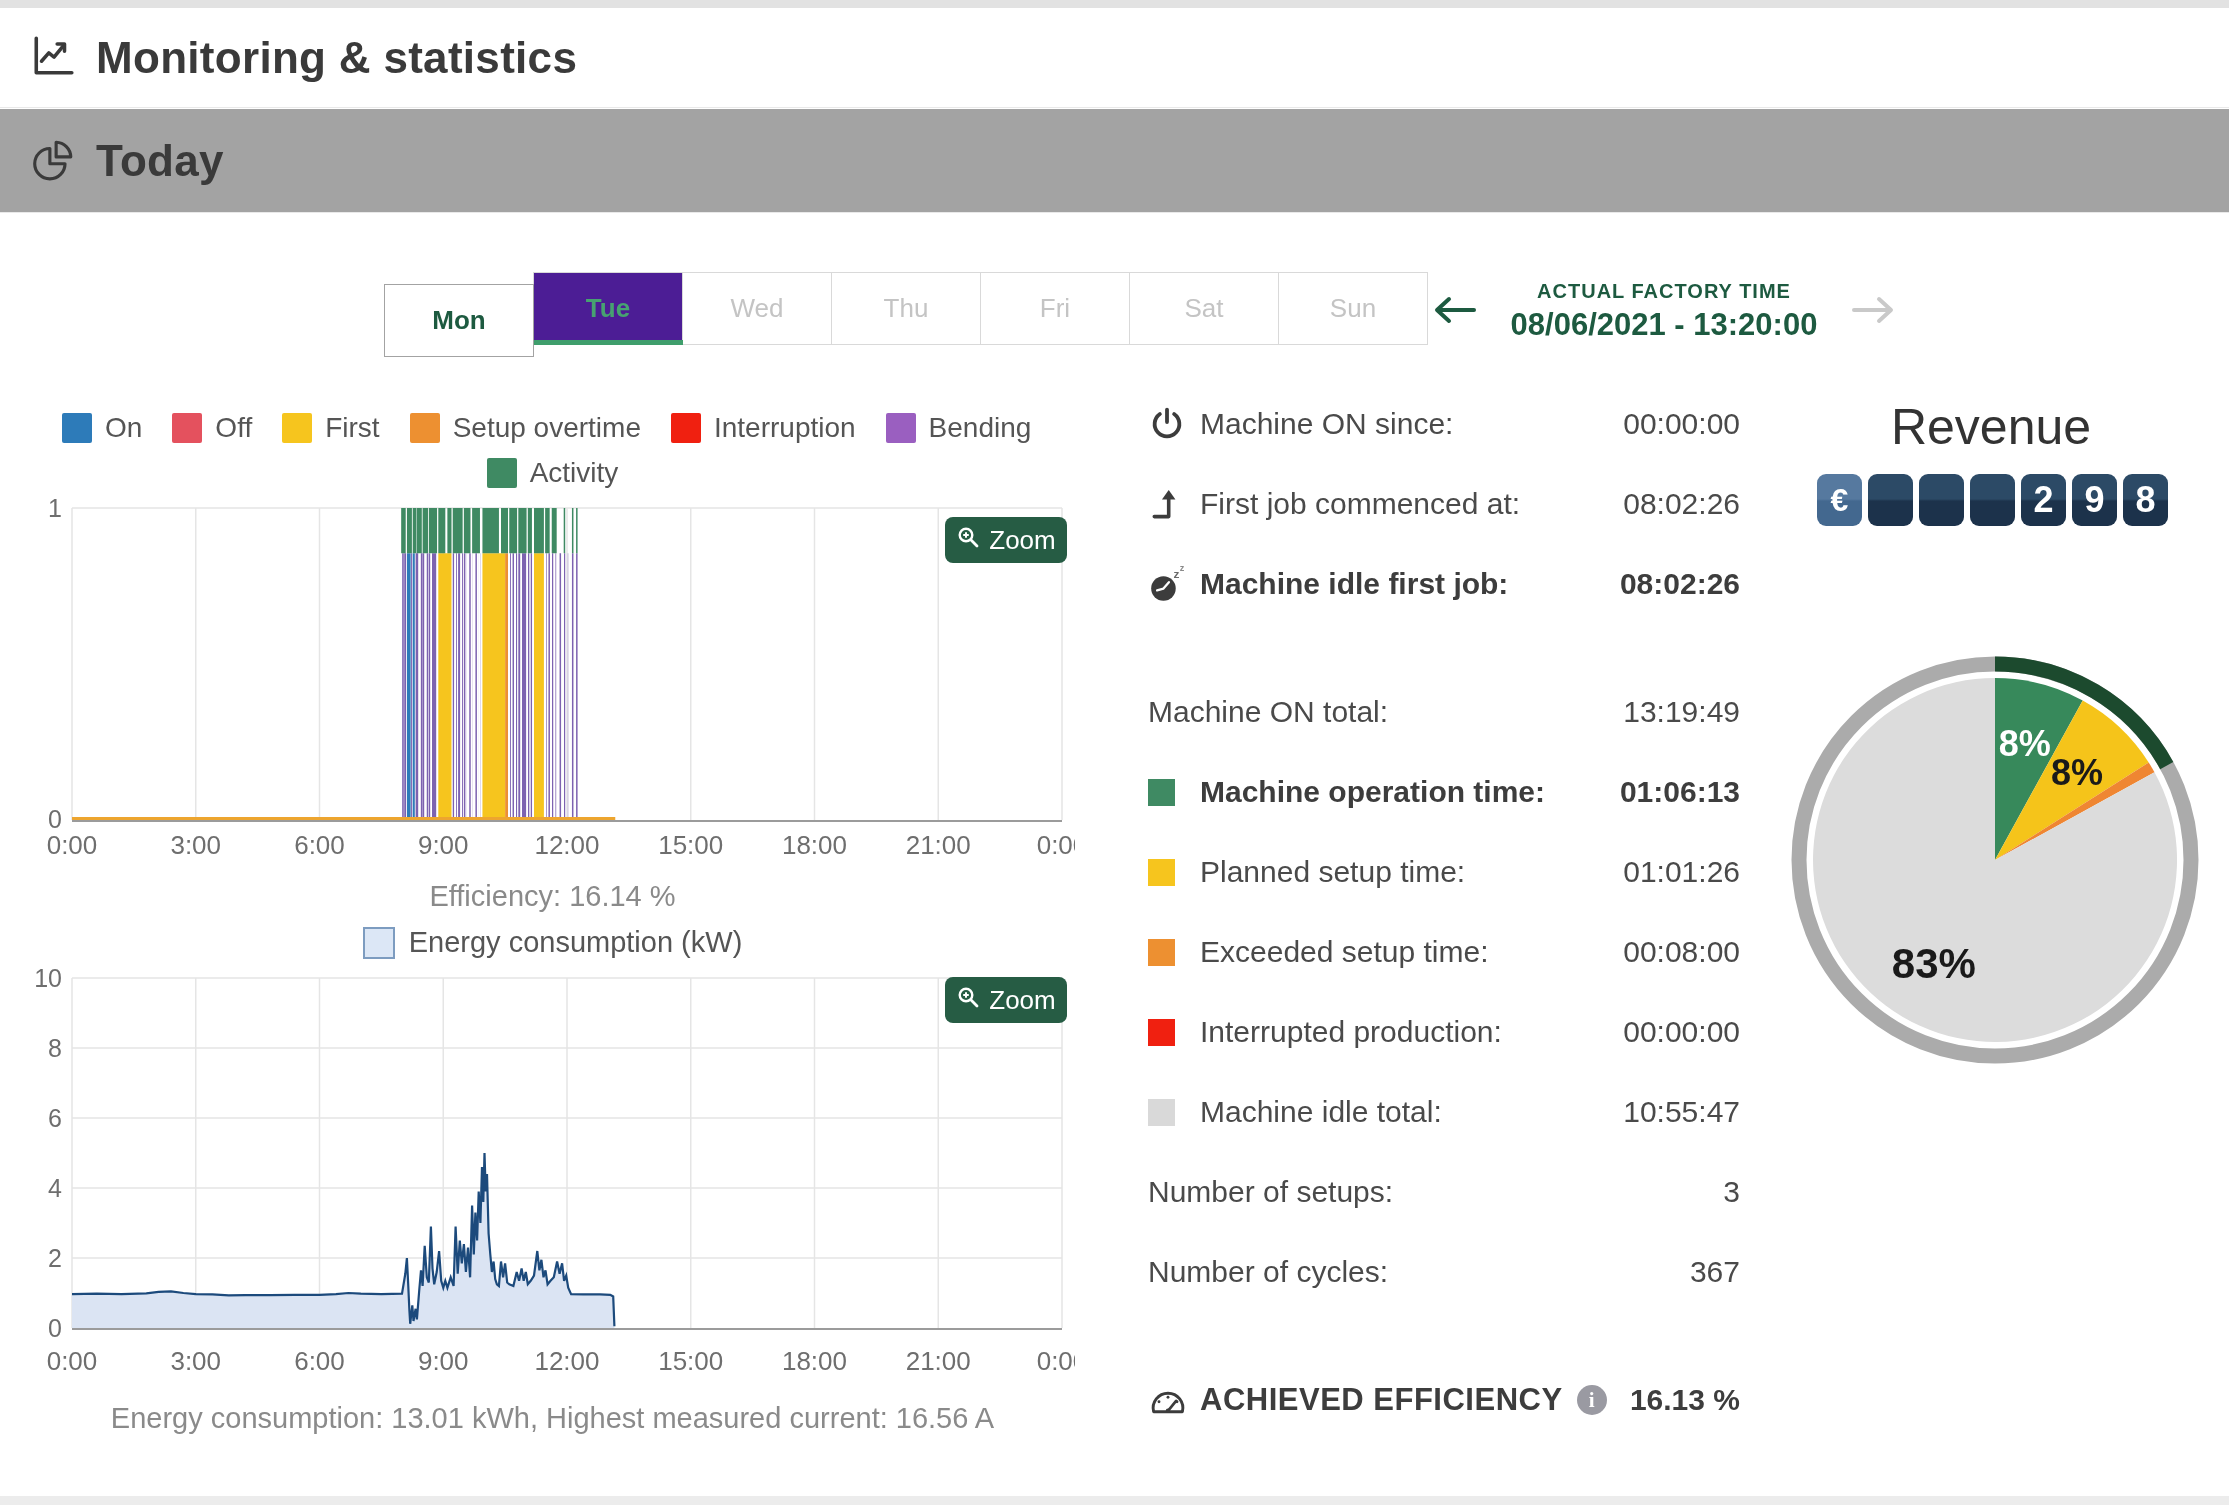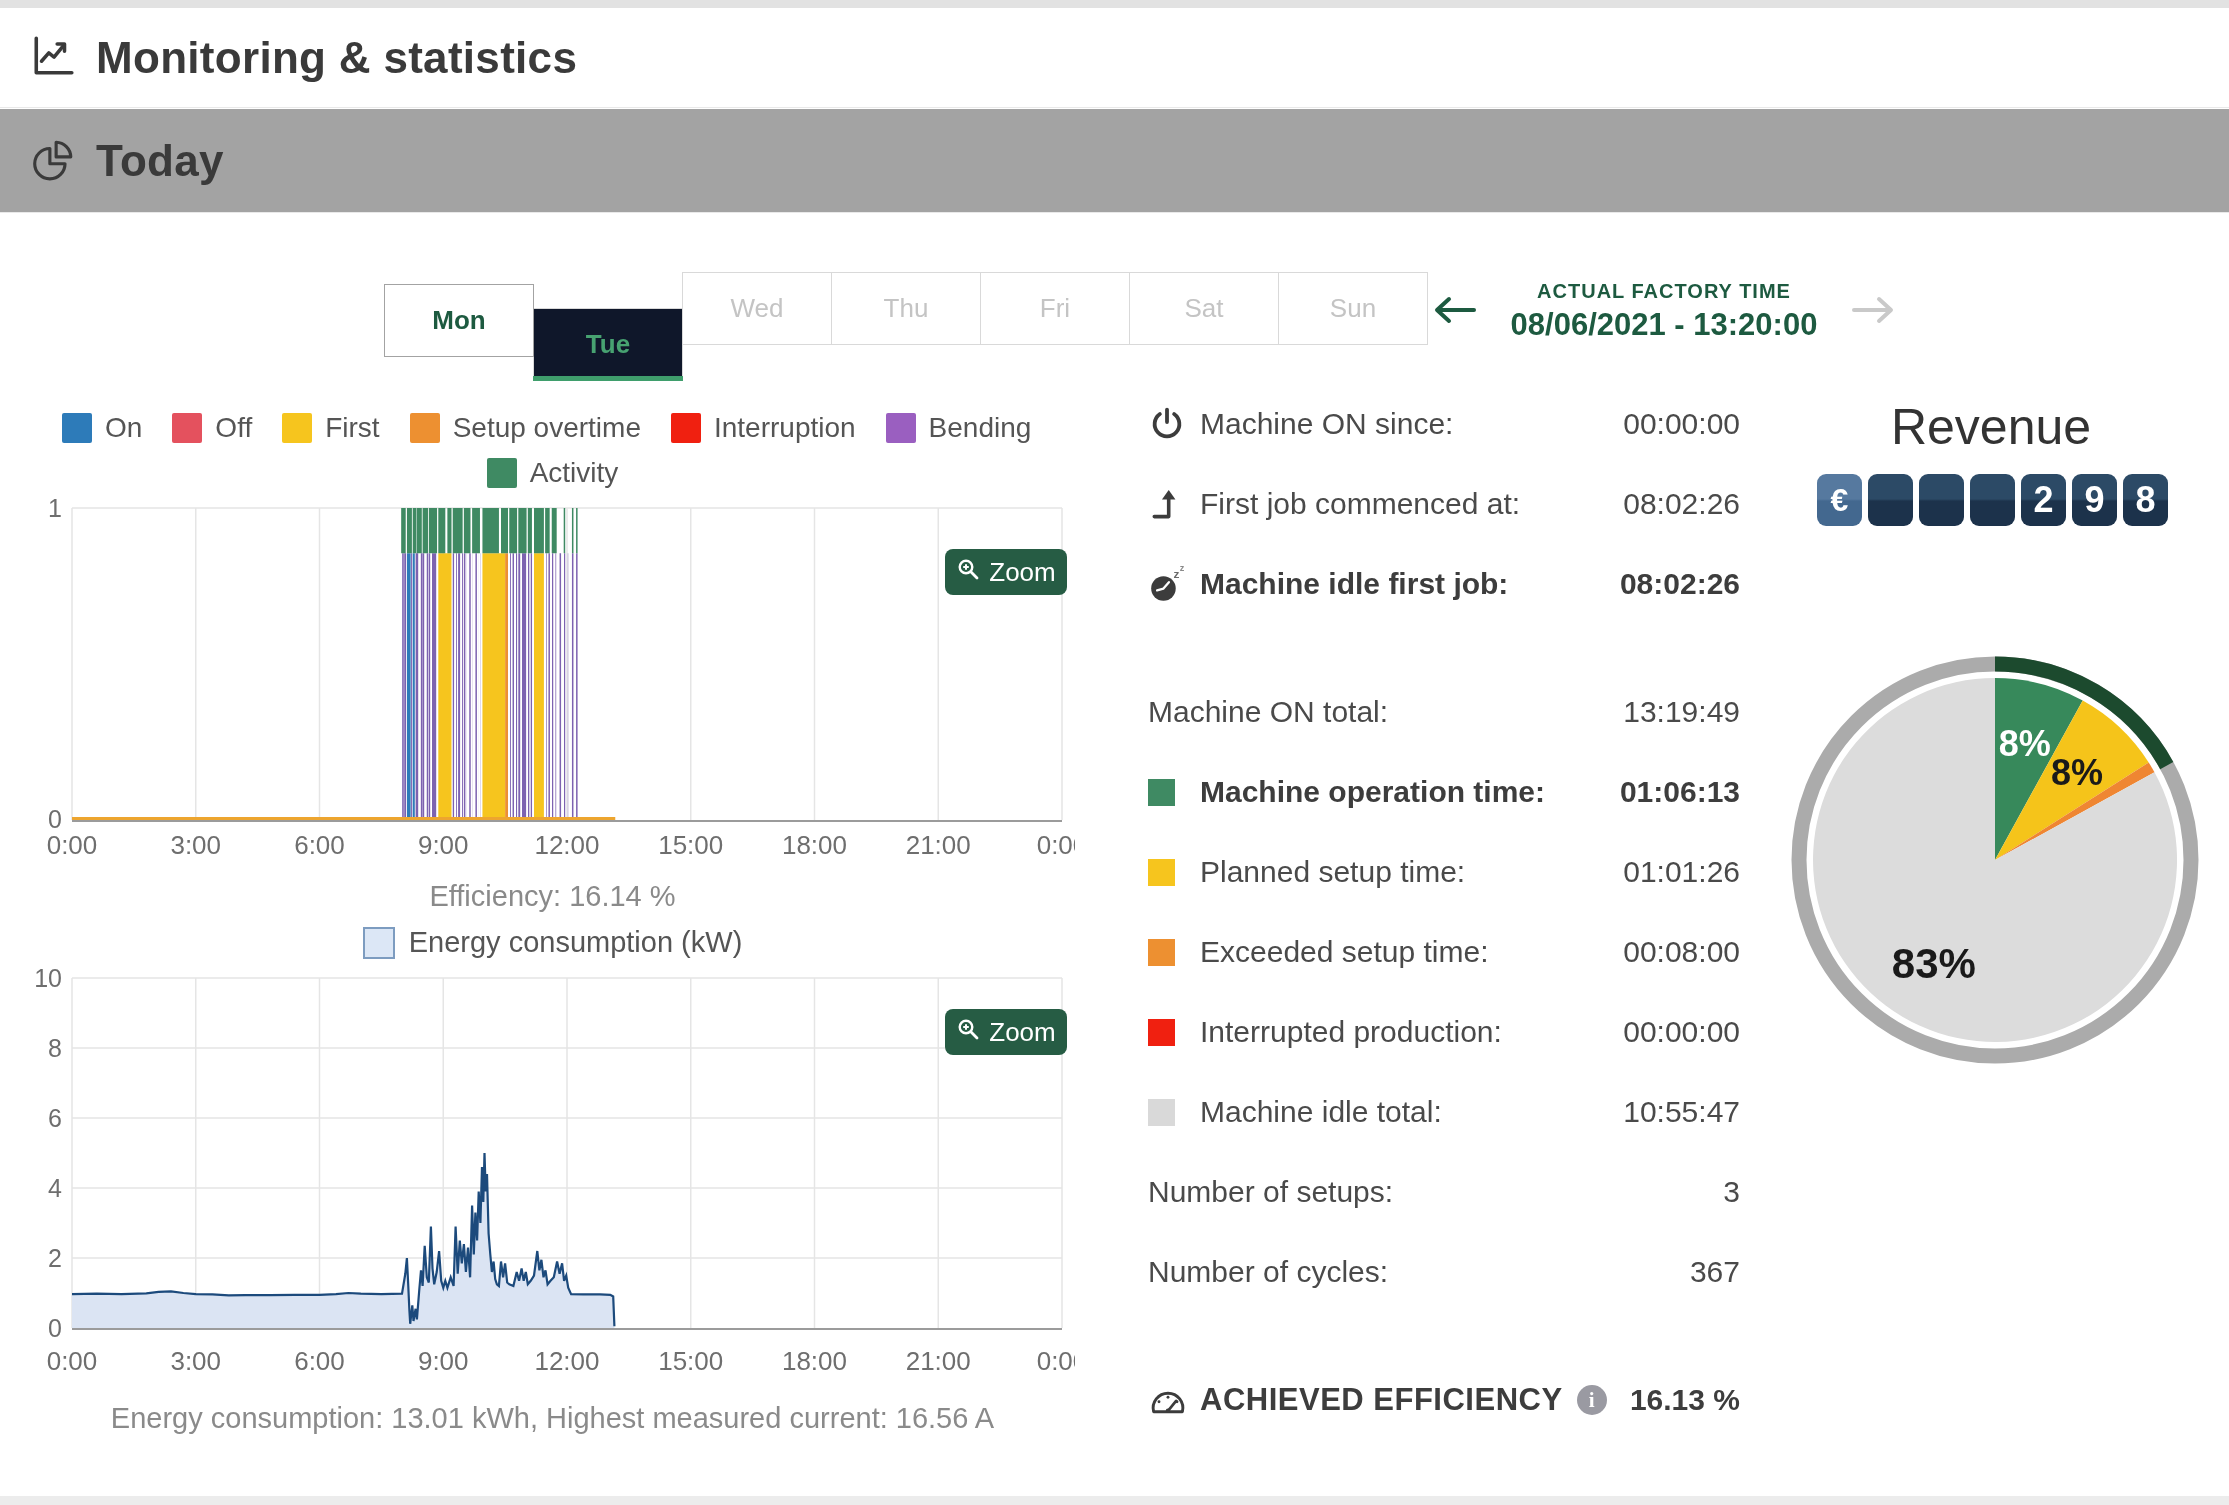--- a/index.html
+++ b/index.html
@@ -6,35 +6,35 @@
   .page{position:relative;width:2229px;height:1505px;background:#fff;overflow:hidden;}
   .top-strip{position:absolute;left:0;top:0;width:100%;height:8px;background:#e2e2e2;}
   .bottom-strip{position:absolute;left:0;top:1496px;width:100%;height:9px;background:#ececec;}
   .app-header{position:absolute;left:0;top:8px;width:100%;height:100px;border-bottom:1px solid #e9e9e9;display:flex;align-items:center;padding-left:30px;box-sizing:border-box;gap:20px;background:#fff;}
   .section-header{position:absolute;left:0;top:109px;width:100%;height:104px;border-bottom:1px solid #e9e9e9;display:flex;align-items:center;padding-left:30px;box-sizing:border-box;gap:20px;background:#a3a3a3;}
   .big-title{font-size:44px;font-weight:700;color:#3a3a3a;letter-spacing:.3px;}
   
   .tabs-row{position:absolute;left:385px;top:272px;display:flex;}
   .day-tab{width:150px;height:73px;border:1px solid #d9d9d9;margin-left:-1px;background:#fff;display:flex;align-items:center;justify-content:center;font-size:26px;color:#c4c4c4;position:relative;cursor:pointer;box-sizing:border-box;}
   .day-tab.past{color:#1d5a40;font-weight:700;border-color:#a3a3a3;z-index:2;margin-top:12px;}
-  .day-tab.active{background:#0f172a;color:#47a271;font-weight:700;z-index:1;margin-top:36px;}
+  .day-tab.active{background:#4c1d95;color:#47a271;font-weight:700;z-index:1;}
   .day-tab.active::after{content:"";position:absolute;left:-1px;right:-1px;bottom:-1px;height:5px;background:#3f9e6c;}
   .factory-block{position:absolute;left:1432px;top:280px;display:flex;align-items:center;gap:16px;}
   .factory-text{width:340px;text-align:center;}
   .factory-label{font-size:20px;font-weight:700;color:#1d5a40;letter-spacing:1px;}
   .factory-value{font-size:31px;font-weight:700;color:#1d5a40;margin-top:4px;}
   
   .legend-row1{position:absolute;left:62px;top:412px;display:flex;gap:30px;align-items:center;}
   .legend-row2{position:absolute;left:30px;top:457px;width:1045px;display:flex;justify-content:center;}
   .legend-item{display:flex;align-items:center;gap:13px;}
   .legend-swatch{width:30px;height:30px;border-radius:2px;}
   .legend-label{font-size:28px;color:#555;}
   
   .chart-svg{position:absolute;left:30px;}
-  .zoom-btn{position:absolute;left:945px;width:122px;height:46px;background:#265c44;border-radius:8px;color:#fff;display:flex;align-items:center;justify-content:center;gap:9px;font-size:26px;cursor:pointer;margin-top:32px;}
+  .zoom-btn{position:absolute;left:945px;width:122px;height:46px;background:#265c44;border-radius:8px;color:#fff;display:flex;align-items:center;justify-content:center;gap:9px;font-size:26px;cursor:pointer;}
   .chart-caption{position:absolute;left:30px;width:1045px;text-align:center;font-size:29px;color:#8a8a8a;}
   .energy-legend{position:absolute;left:30px;top:926px;width:1045px;display:flex;justify-content:center;align-items:center;gap:14px;}
   .energy-swatch{width:32px;height:32px;background:#dce7f6;border:2px solid #7d9cc0;box-sizing:border-box;}
   .energy-legend-label{font-size:29px;color:#555;}
   
   .stats{position:absolute;left:1148px;top:384px;width:592px;}
   .stat-row{display:flex;align-items:center;height:80px;}
   .stat-row.gap-before{margin-top:48px;}
   .stat-marker{width:52px;display:flex;align-items:center;}
   .stat-swatch{width:27px;height:27px;}

